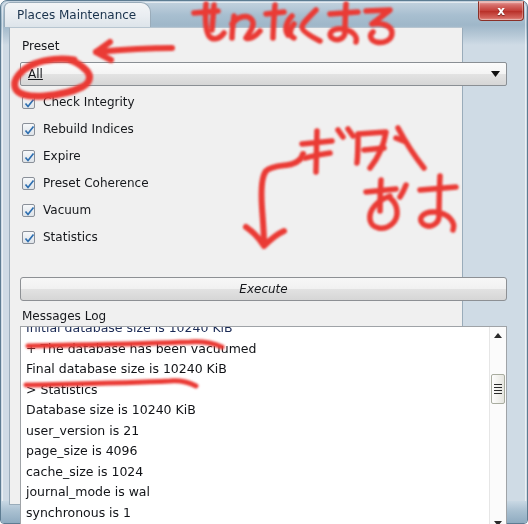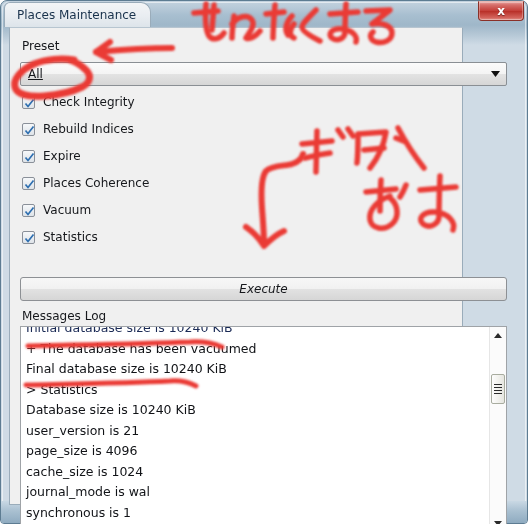--- a/index.html
+++ b/index.html
@@ -373,21 +373,21 @@
         </span>
         <span class="check-label">Expire</span>
       </div>
 
       <div class="check-row">
         <span class="cb">
           <svg width="11" height="11" viewBox="0 0 11 11">
               <polyline points="1.5,5.5 4,8.5 9.5,1.5" fill="none" stroke="#2e6fb0" stroke-width="1.7"></polyline>
             </svg>
         </span>
-        <span class="check-label">Places Coherence</span>
+        <span class="check-label">Preset Coherence</span>
       </div>
 
       <div class="check-row">
         <span class="cb">
           <svg width="11" height="11" viewBox="0 0 11 11">
               <polyline points="1.5,5.5 4,8.5 9.5,1.5" fill="none" stroke="#2e6fb0" stroke-width="1.7"></polyline>
             </svg>
         </span>
         <span class="check-label">Vacuum</span>
       </div>

